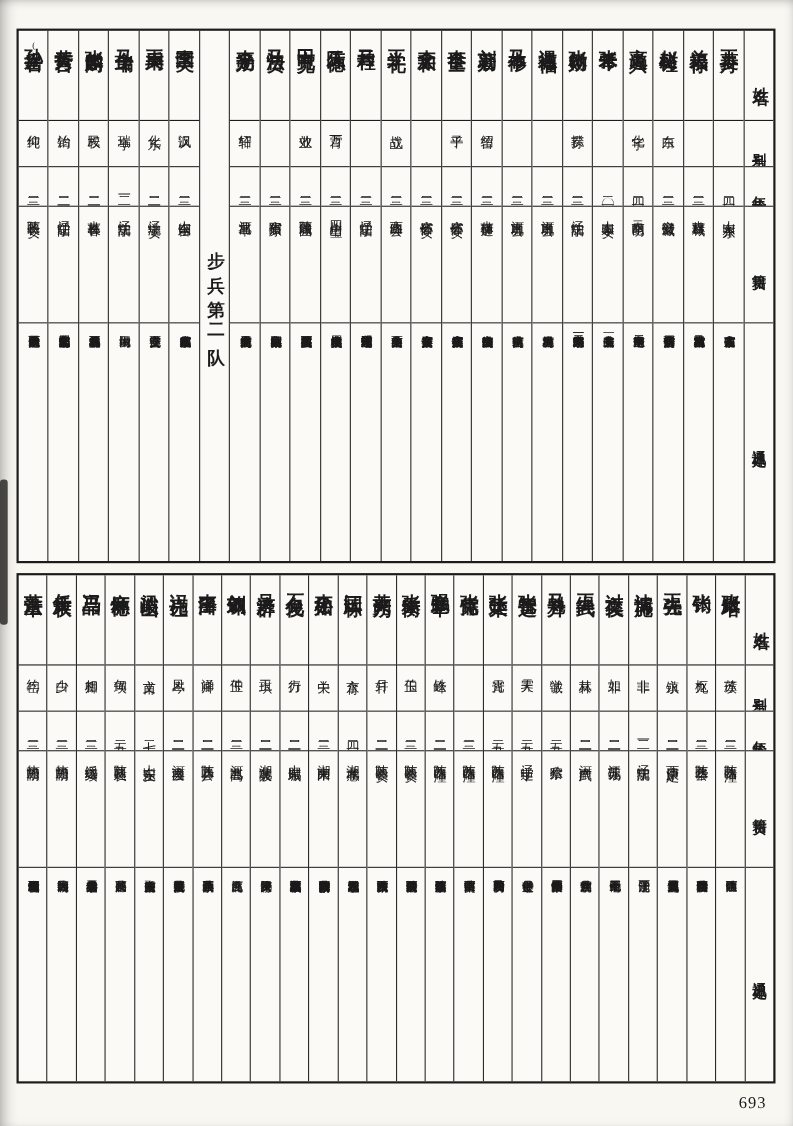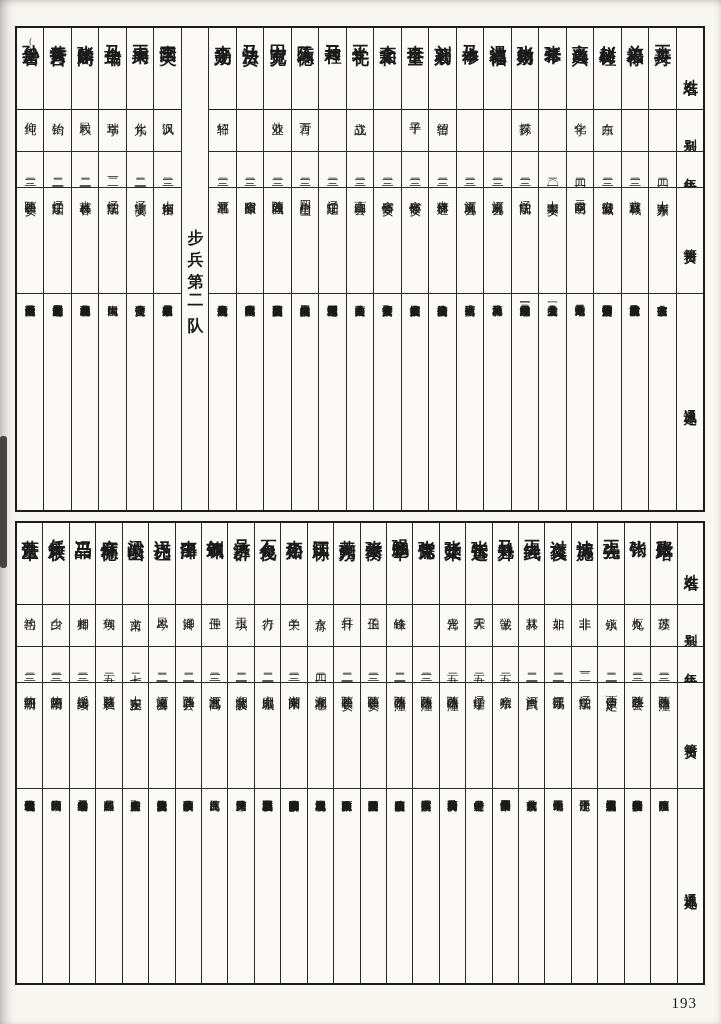--- a/index.html
+++ b/index.html
@@ -984,14 +984,14 @@
         <div class="cell cell-native">
           <span class="vtext">热河朝阳</span>
         </div>
         <div class="cell cell-addr">
           <span class="vtext">北平西城锦什坊街福相胡同五号</span>
         </div>
       </div>
     </div>
 
   <div class="artifact"></div>
-  <div class="page-num">193</div>
+  <div class="page-num">693</div>
 </div>
 
 </body></html>

